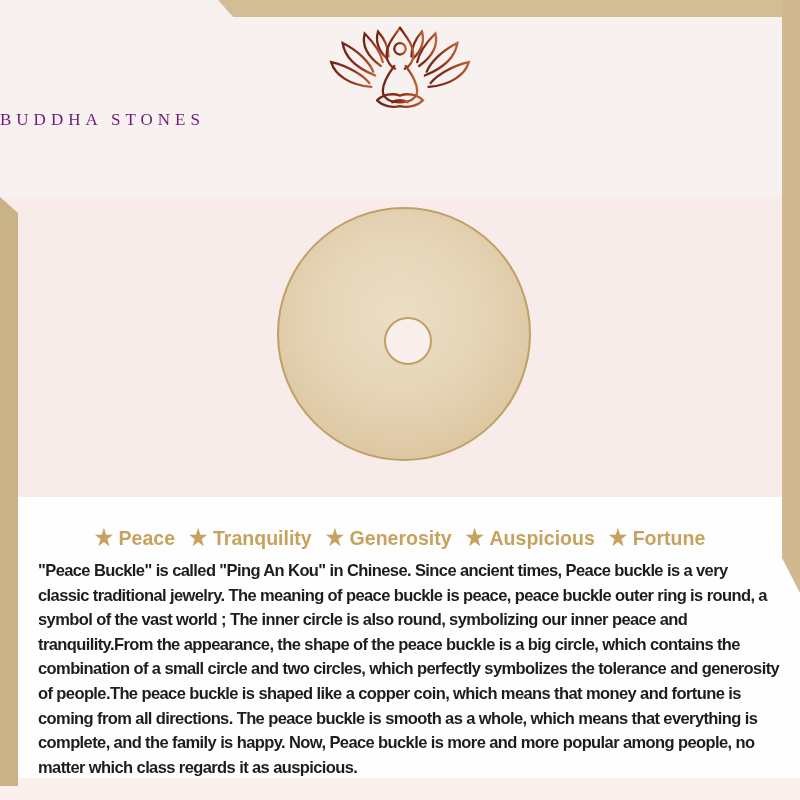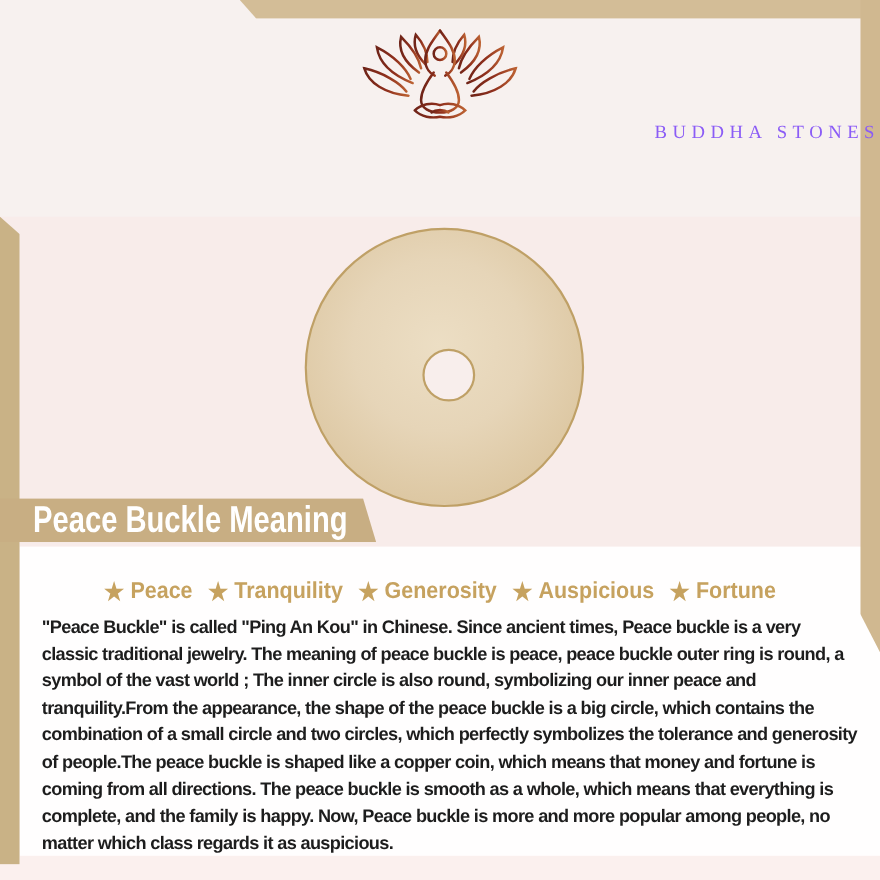--- a/index.html
+++ b/index.html
@@ -14,23 +14,23 @@
   
   .band-top{position:absolute;left:218px;top:0;width:582px;height:17px;background:#d3bd97;
             clip-path:polygon(0 0,100% 0,100% 100%,15px 100%);}
   .strip-right{position:absolute;left:782px;top:0;width:18px;height:593px;background:#d0b890;
             clip-path:polygon(0 0,100% 0,100% 100%,0 558px);}
   .strip-left{position:absolute;left:0;top:197px;width:18px;height:589px;background:#c9b286;
             clip-path:polygon(0 0,100% 16px,100% 100%,0 100%);}
 
   
   .logo-svg{position:absolute;left:318px;top:22px;}
-  .brand-name{position:absolute;left:0;top:110px;width:800px;text-align:right;
+  .brand-name{position:absolute;left:0;top:110px;width:800px;text-align:left;
               font-family:"Liberation Serif",serif;font-size:17px;letter-spacing:5px;
-              color:#8b5cf6;}
+              color:#701a75;}
 
   
   .title-band{position:absolute;left:165px;top:143px;width:471px;height:54px;background:#fffdfd;
               display:flex;align-items:center;justify-content:center;}
   .page-title{font-size:41px;font-weight:bold;color:#c49e61;white-space:nowrap;
               transform:scaleX(.76);}
 
   
   .donut{position:absolute;left:277px;top:207px;width:250px;height:250px;border-radius:50%;
          border:2px solid #bfa066;
@@ -99,23 +99,20 @@
       <path d="M72,84 C76,81 84,81 88,84"></path>
     </g>
   </svg>
   <div class="brand-name">BUDDHA STONES</div>
 
 
   <div class="donut">
     <div class="donut-hole"></div>
   </div>
 
-  <div class="ribbon">
-    <div class="ribbon-label">Peace Buckle Meaning</div>
-  </div>
 
   <div class="props">
     <div class="prop">
       <span class="star">★</span>
       <span>Peace</span>
     </div>
     <div class="prop">
       <span class="star">★</span>
       <span>Tranquility</span>
     </div>

